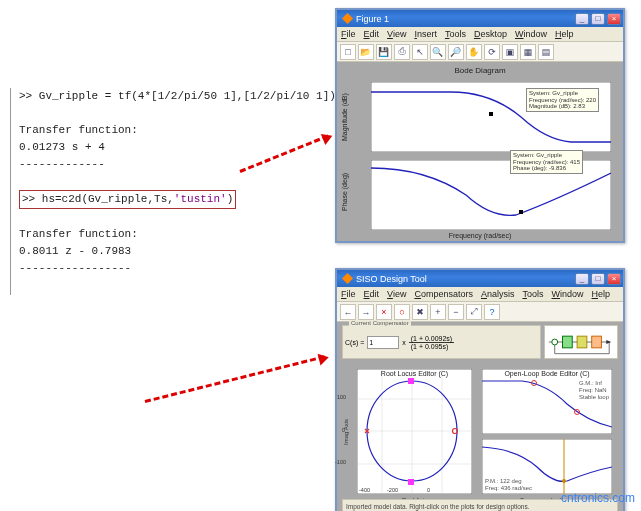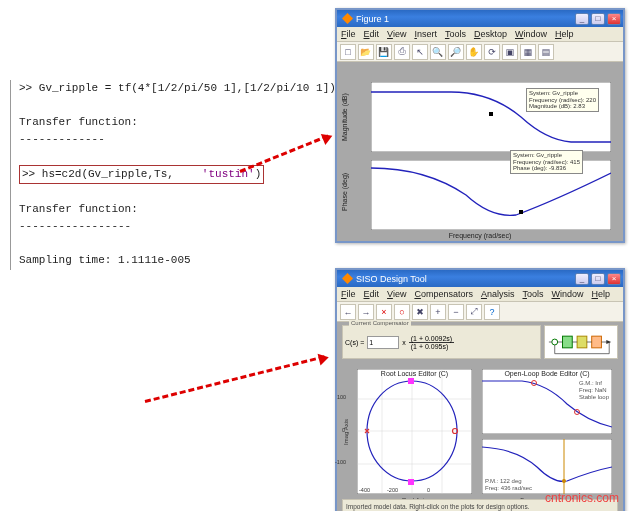--- a/index.html
+++ b/index.html
@@ -7,41 +7,41 @@
     width: 641px;
     height: 511px;
     background: #fff;
     font-family: "Courier New", monospace;
     font-size: 10px;
     position: relative;
     overflow: hidden;
   }
   .watermark {
     position: absolute;
-    right: 22px;
+    right: 6px;
     bottom: 6px;
     font-family: Arial, sans-serif;
     font-size: 12px;
-    color: #ef4444;
+    color: #3b82f6;
     z-index: 200;
   }
   .code-pane {
     position: absolute;
     left: 10px;
-    top: 80px;
+    top: 88px;
     width: 290px;
     border-left: 1px solid #999;
     padding-left: 8px;
     font-size: 11px;
     line-height: 1.55;
     color: #222;
     z-index: 5;
   }
   .code-pane .line { white-space: pre; }
-  .code-pane .line .str { color: #800080; margin-left: 28px; }
+  .code-pane .line .str { color: #800080; }
   .boxed { border: 1px solid #a33; display: inline-block; padding: 0 2px; }
 
   .arrow {
     position: absolute;
     z-index: 10;
     border-top: 3px dashed #d00;
     transform-origin: left center;
   }
   .arrow::after {
     content: "";
@@ -217,28 +217,29 @@
   .siso-xr { position:absolute; left:145px; width:130px; text-align:center; font-size:6px; color:#333; top:175px;}
   .siso-yl { position:absolute; left:6px; top:47px; height:125px; writing-mode:vertical-rl; transform:rotate(180deg); font-size:6px; color:#333; text-align:center;}
 </style>
 </head>
 <body>
 
 <div class="code-pane">
   <div class="line"><span>&gt;&gt; </span><span>Gv_ripple = tf(4*[1/2/pi/50 1],[1/2/pi/10 1])</span></div>
   <div class="line">&nbsp;</div>
   <div class="line">Transfer function:</div>
+  <div class="line">0.01273 s + 4</div>
   <div class="line">-------------</div>
   <div class="line">&nbsp;</div>
   <div class="line"><span class="boxed"><span>&gt;&gt; </span><span>hs=c2d(Gv_ripple,Ts,</span><span class="str">'tustin'</span><span>)</span></span></div>
   <div class="line">&nbsp;</div>
   <div class="line">Transfer function:</div>
+  <div class="line">0.8011 z - 0.7983</div>
   <div class="line">-----------------</div>
   <div class="line">&nbsp;</div>
-  <div class="line">Sampling time: 1.1111e-005</div>
 </div>
 
 <div class="arrow arrow1"></div>
 <div class="arrow arrow2"></div>
 
 <div class="figwin fig1">
   <div class="titlebar">
     <div class="title">
         <div class="mlogo"></div>
         <span>Figure 1</span>
@@ -267,20 +268,21 @@
     <div class="tbtn">↖</div>
     <div class="tbtn">🔍</div>
     <div class="tbtn">🔎</div>
     <div class="tbtn">✋</div>
     <div class="tbtn">⟳</div>
     <div class="tbtn">▣</div>
     <div class="tbtn">▦</div>
     <div class="tbtn">▤</div>
   </div>
   <div class="plotarea">
+    <div class="charttitle">Bode Diagram</div>
     <div class="yaxis top">Magnitude (dB)</div>
     <div class="yaxis bot">Phase (deg)</div>
     <div class="panel top">
       <svg viewBox="0 0 240 70" width="100%" height="100%">
         <rect x="0" y="0" width="240" height="70" fill="none" stroke="#000" stroke-width="0.5"></rect>
         <path d="M0,10 L80,10 Q120,10 150,35 Q175,58 200,60 L240,60" fill="none" stroke="#22b" stroke-width="1.3"></path>
         <rect x="118" y="30" width="4" height="4" fill="#000"></rect>
       </svg>
       <div class="datatip" style="right:12px; top:6px">
         <div>System: Gv_ripple</div>

